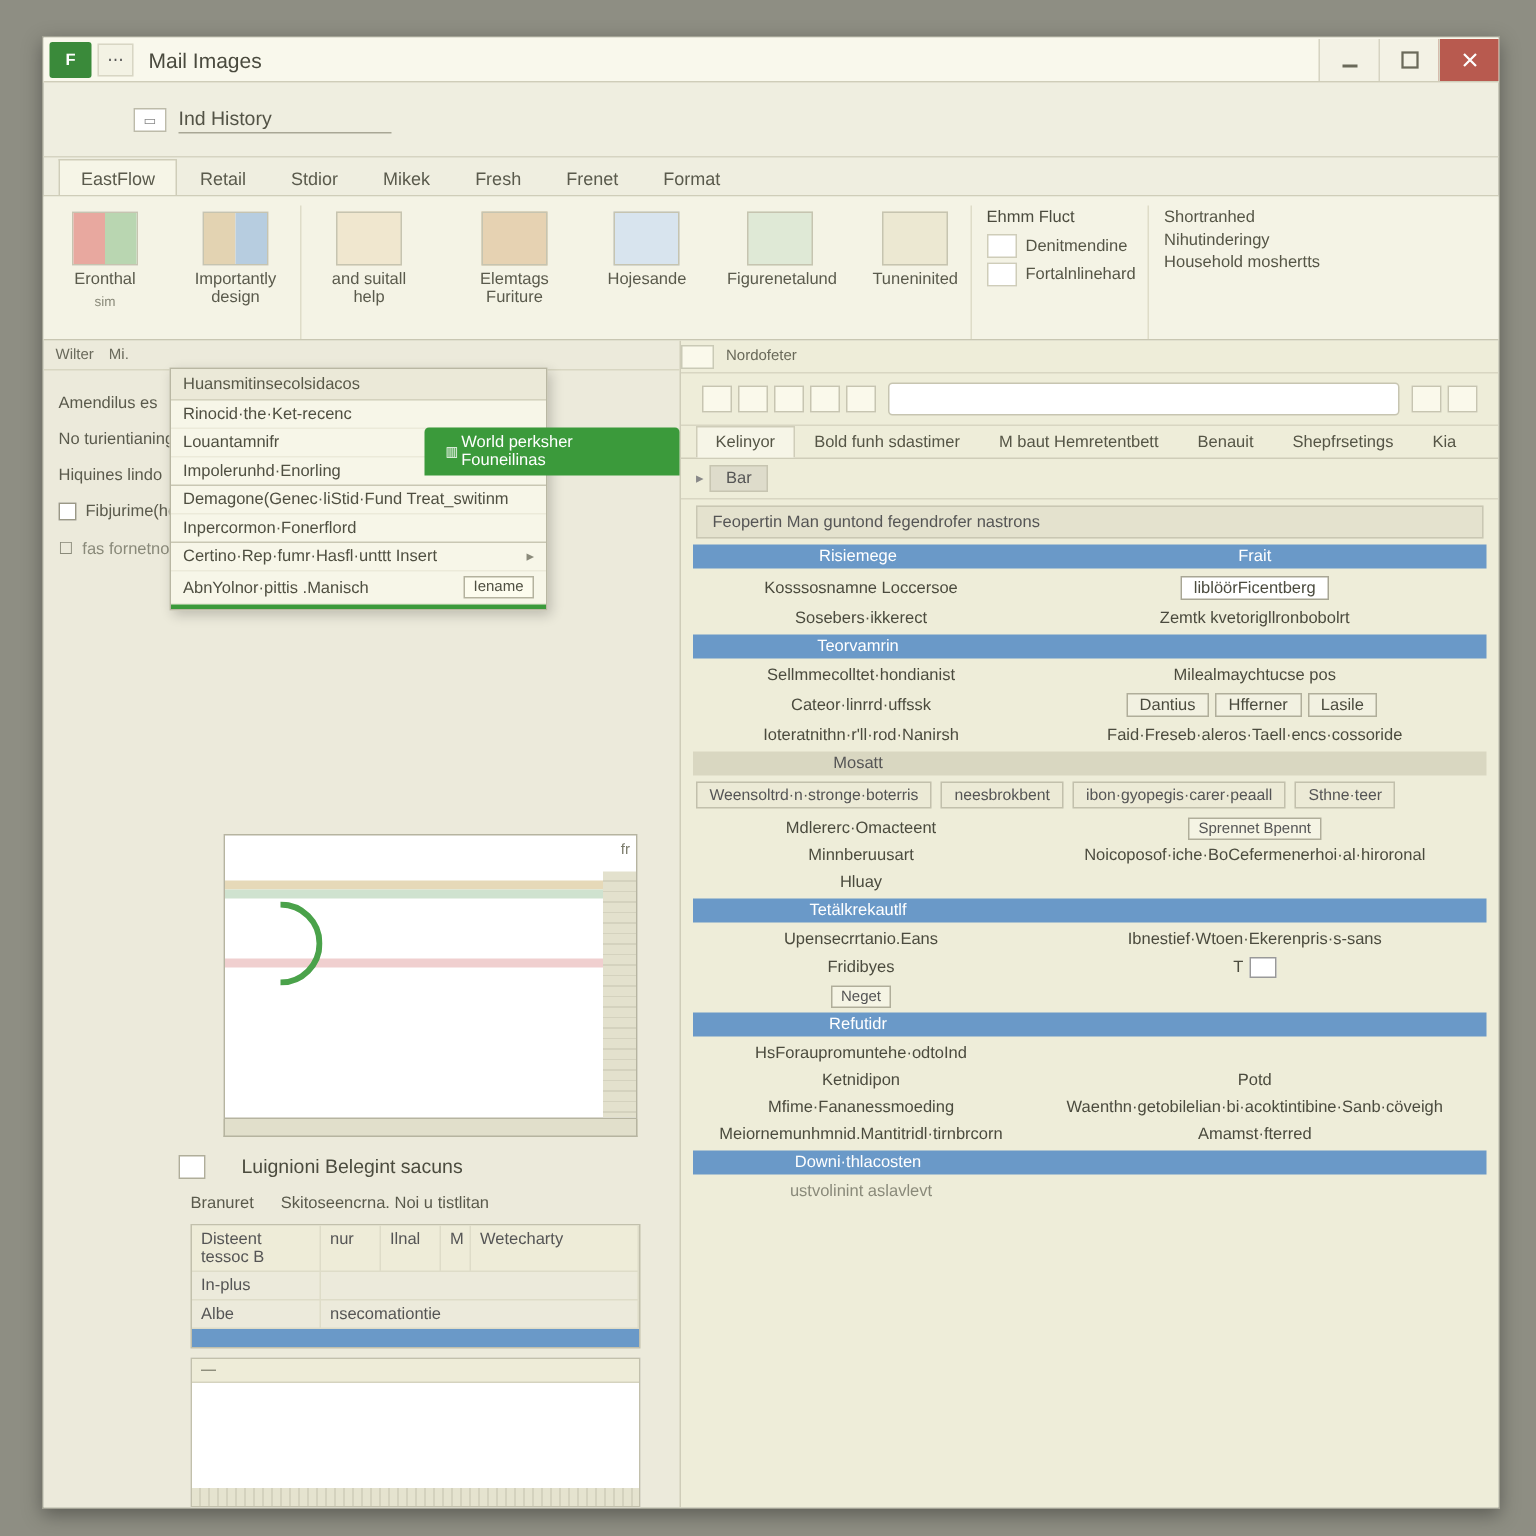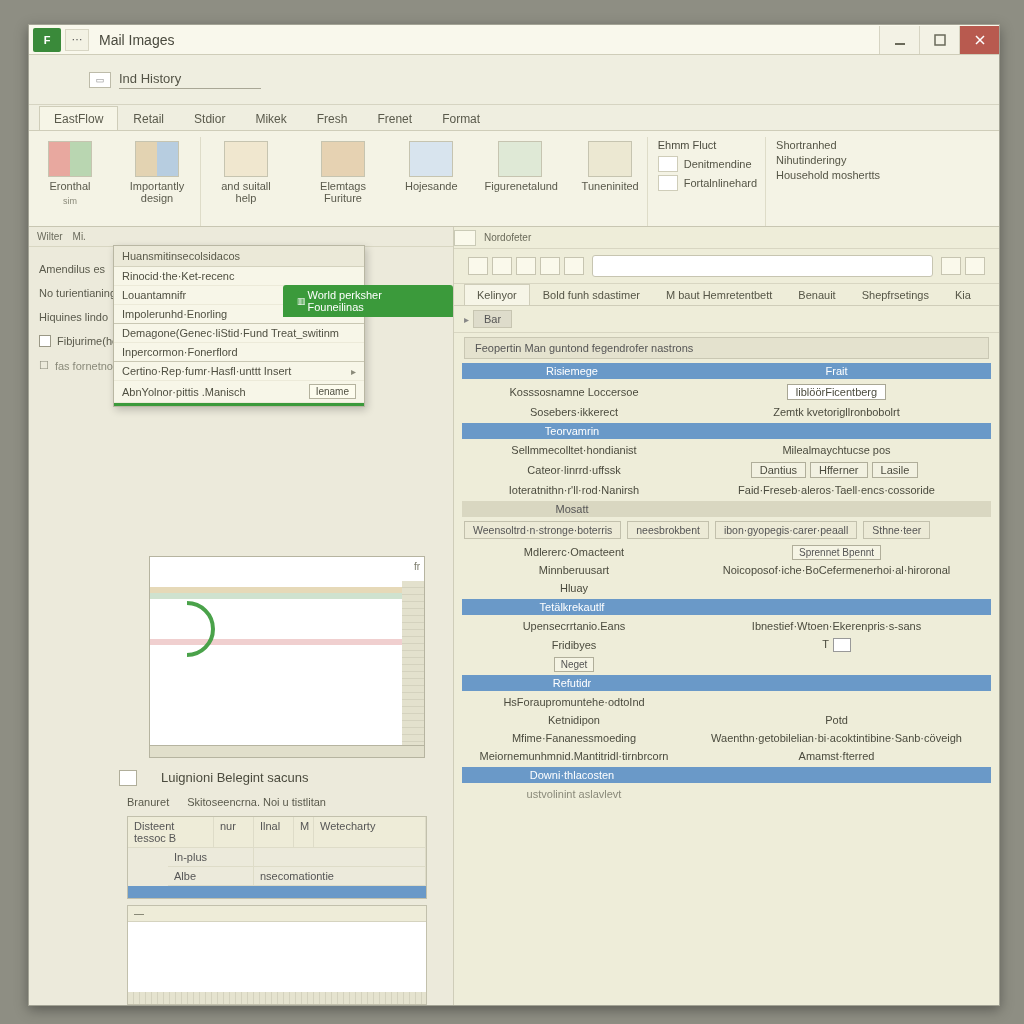--- a/index.html
+++ b/index.html
@@ -80,21 +80,21 @@
 
 .section-title-row { margin:12px 0 0 90px; display:flex; align-items:flex-start; gap:24px;}
 .sq-ic { width:18px; height:16px; border:1px solid #b0ae9a; background:#fff;}
 .section-title { font-size:13px; color:#4b4b3e;}
 .section-sub { margin:10px 0 0 98px; font-size:11px; color:#5a5a4c; display:flex; gap:18px;}
 
 .mini-table { margin:8px 0 0 98px; width:300px; border:1px solid #c2c0ac; font-size:11px; color:#555;}
 .mini-table .tr { display:flex; }
 .mini-table .th, .mini-table .td { padding:3px 6px; border-right:1px solid #dedcc8; border-bottom:1px solid #dedcc8;}
 .mini-table .th { background:#eeecd8; font-weight:500;}
-.mini-table .td.c1{ width:86px;margin-left:40px;} .mini-table .th.c1{width:86px;}
+.mini-table .td.c1{ width:86px;} .mini-table .th.c1{width:86px;}
 .mini-table .td.c2{ flex:1;} .mini-table .th.c2{flex:1;}
 .blue-band { height:12px; background:#6a99c8;}
 
 .ruled-area { margin:6px 0 0 98px; width:300px; border:1px solid #c2c0ac; background:#fff;}
 .ruled-area .hdr { background:#eeecd8; border-bottom:1px solid #d5d3bf; font-size:10px; color:#6a6a5a; padding:2px 6px;}
 .ruled-area .mini-ruler { height:12px; background:repeating-linear-gradient(90deg,#e5e3cf 0,#e5e3cf 5px,#d4d2be 5px,#d4d2be 6px);}
 .ruled-area .blank { height:70px; }
 
 .right-col { flex:1; display:flex; flex-direction:column; background:#eeedd9; }
 .right-top-strip { height:22px; display:flex; align-items:center; padding-right:12px; gap:8px; font-size:10px; color:#6a6a5a; border-bottom:1px solid #d8d6c2;}

